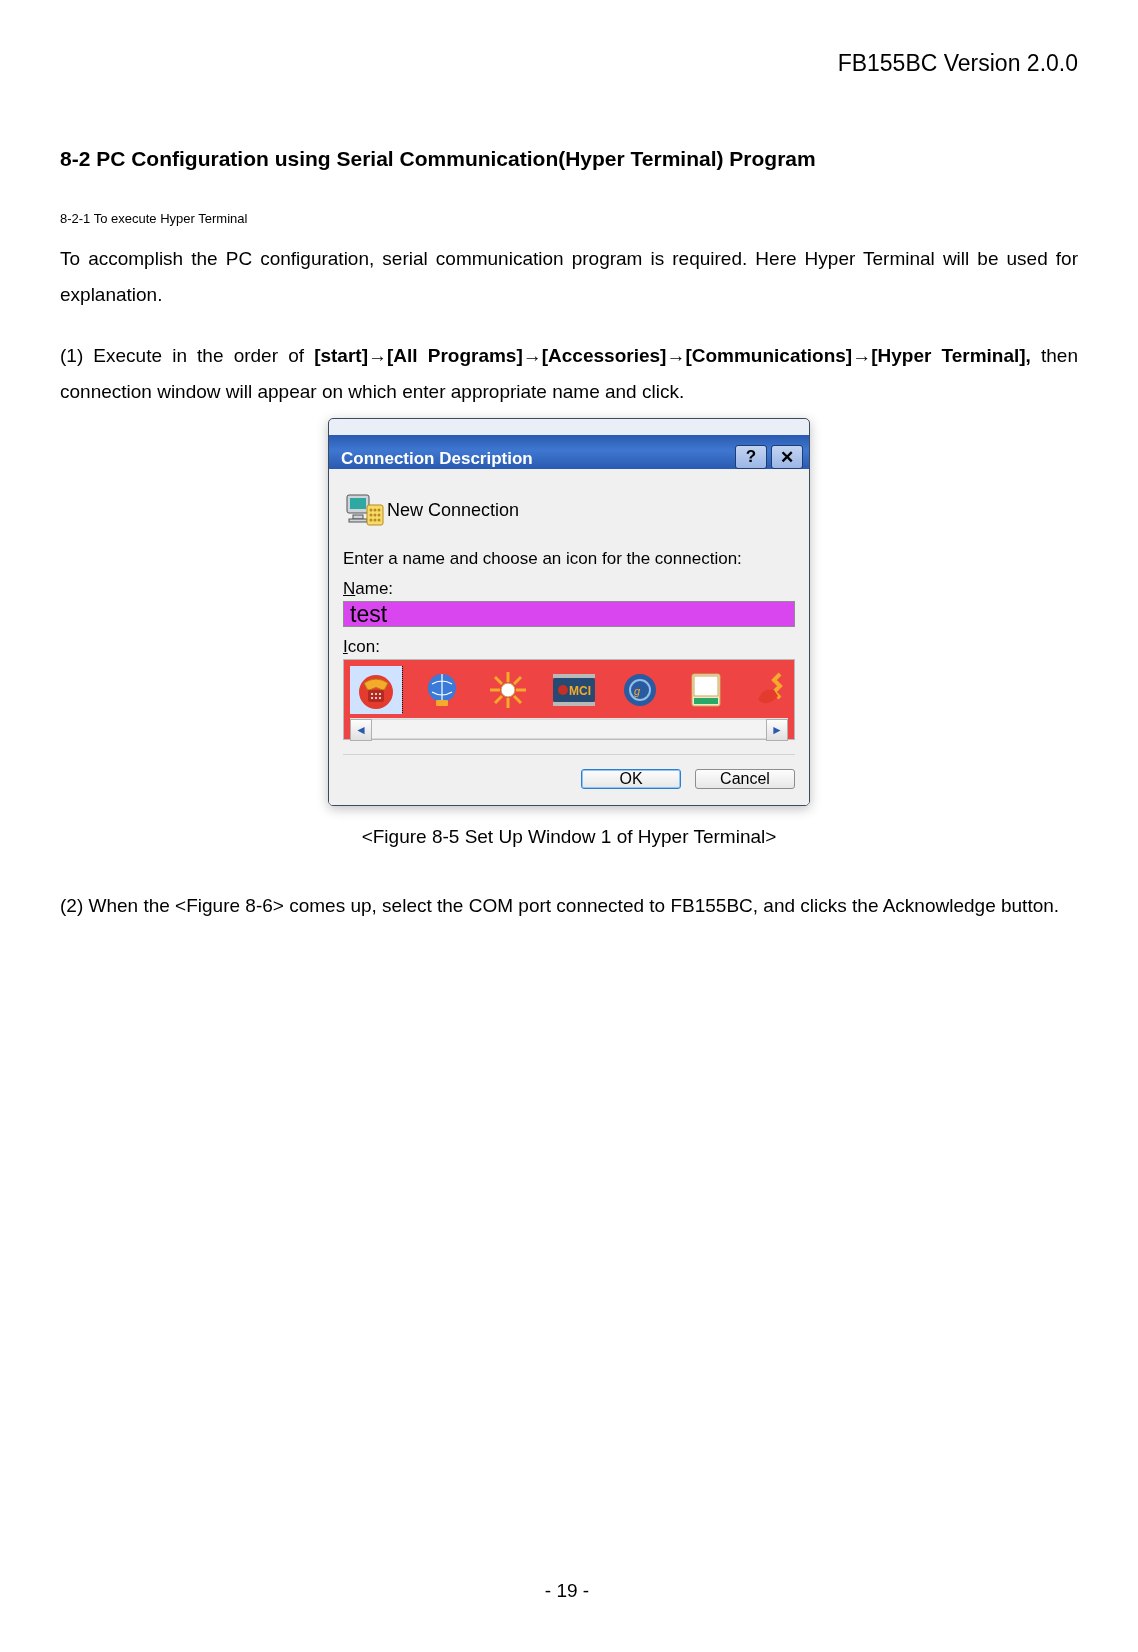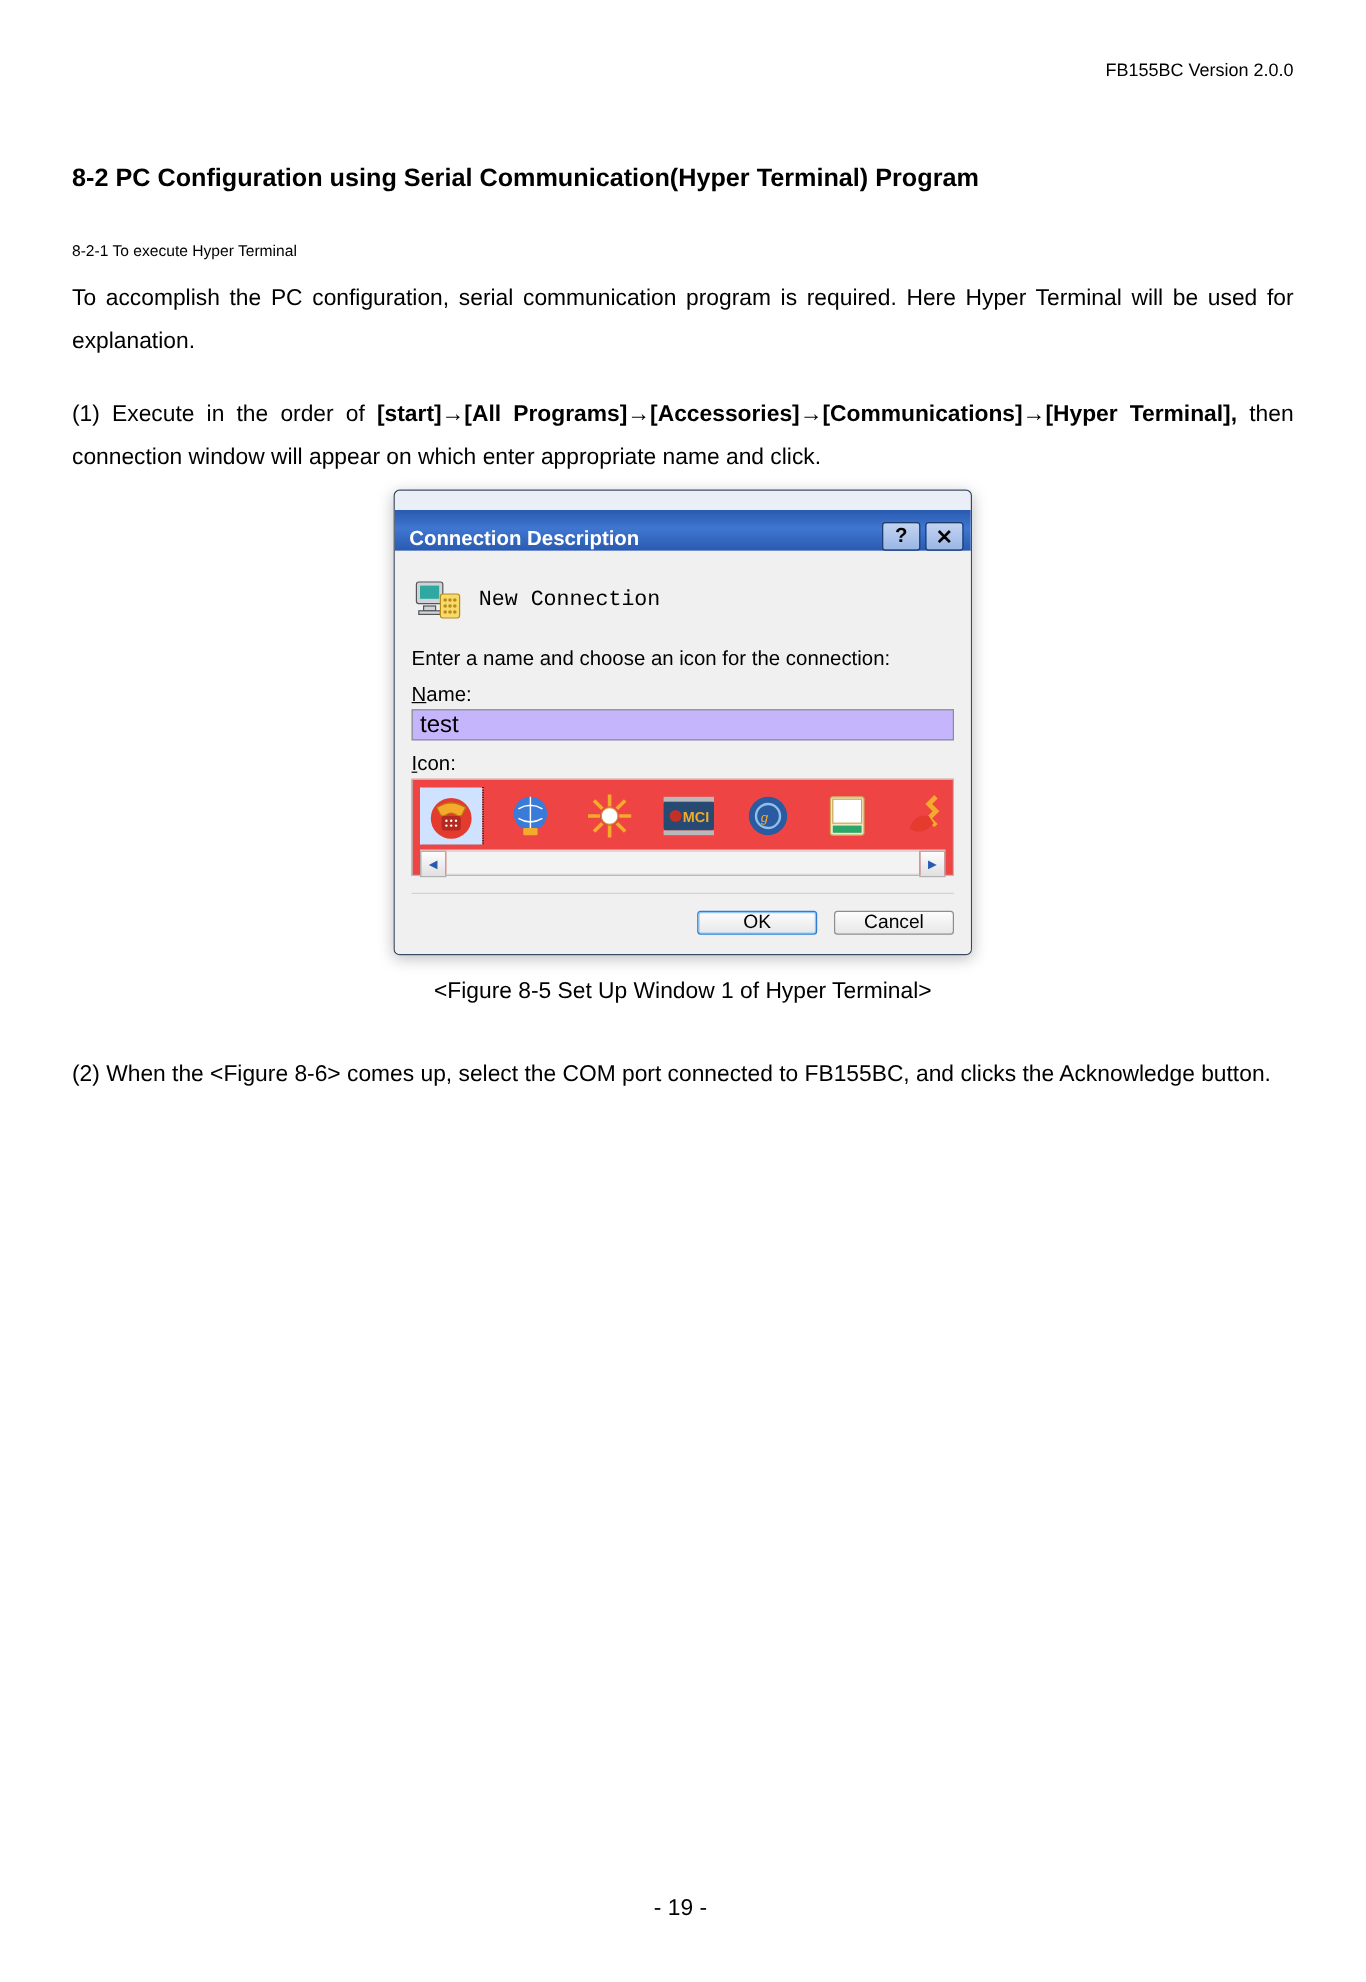--- a/index.html
+++ b/index.html
@@ -14,21 +14,21 @@
   }
   .page {
     width: 1138px;
     min-height: 1652px;
     padding: 50px 60px 0 60px;
     box-sizing: border-box;
     position: relative;
   }
   .header-version {
     text-align: right;
-    font-size: 15px;
+    font-size: 23px;
     margin-bottom: 70px;
   }
   .section-title {
     font-size: 21px;
     font-weight: bold;
     margin-bottom: 40px;
   }
   .subsection {
     font-size: 13px;
     margin-bottom: 15px;
@@ -86,40 +86,38 @@
     font-weight: bold;
     color: #000;
   }
   .dialog-body {
     background: #f0f0f0;
     padding: 14px 14px 16px 14px;
   }
   .newconn-row {
     display: flex;
     align-items: center;
-    gap: 12px;
     margin: 6px 0 18px 2px;
-    font-family: Liberation Mono, monospace;
   }
   .newconn-icon {
     width: 42px; height: 42px;
     display: inline-block;
   }
   .newconn-icon svg { width:42px; height:42px; }
   .newconn-label { font-size: 18px; }
   .prompt { font-size: 17px; margin-bottom: 10px; }
   .name-label { font-size: 17px; margin-bottom: 2px; }
   .name-label .ul { text-decoration: underline; }
   .text-input {
     width: 100%;
     height: 26px;
     border: 1px solid #8d8d8d;
-    background: #c4b5fd;
+    background: #d946ef;
     box-sizing: border-box;
-    font-size: 20px;
+    font-size: 23px;
     padding: 2px 6px;
     font-family: Tahoma, Arial, sans-serif;
   }
   .icon-label { font-size: 17px; margin-top: 10px; }
   .icon-label .ul { text-decoration: underline; }
   .icon-picker {
     border: 1px solid #b9b9b9;
     background: #ef4444;
     padding: 6px 6px 0 6px;
     margin-top: 2px;

